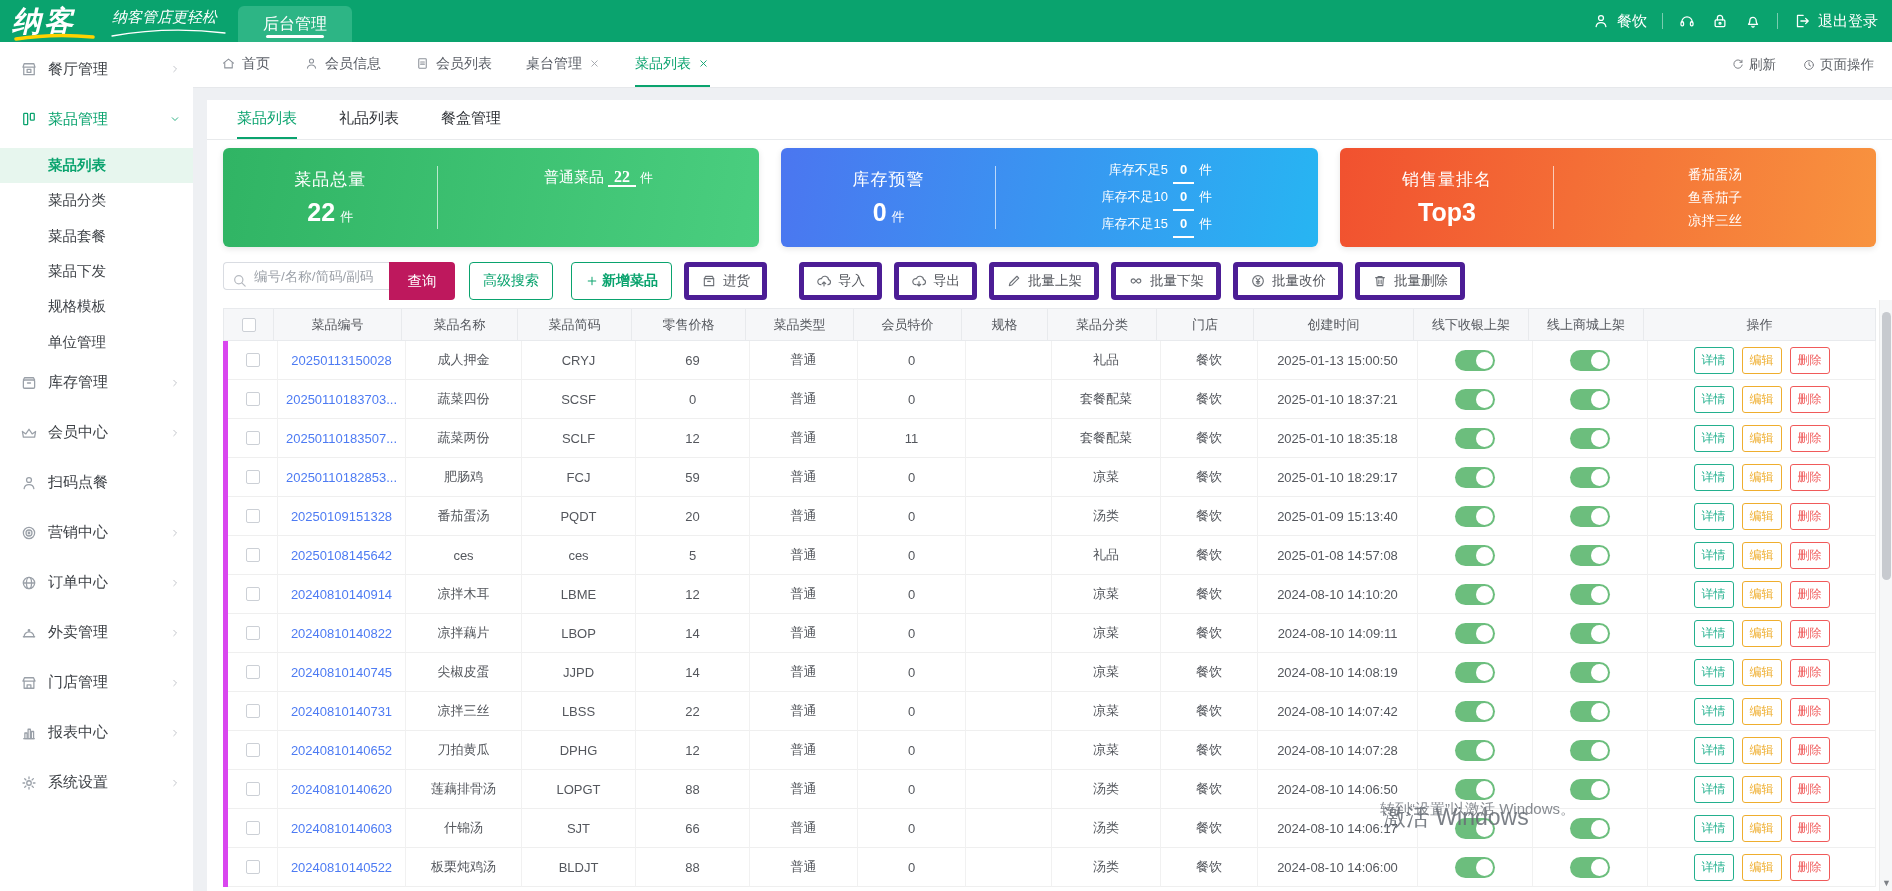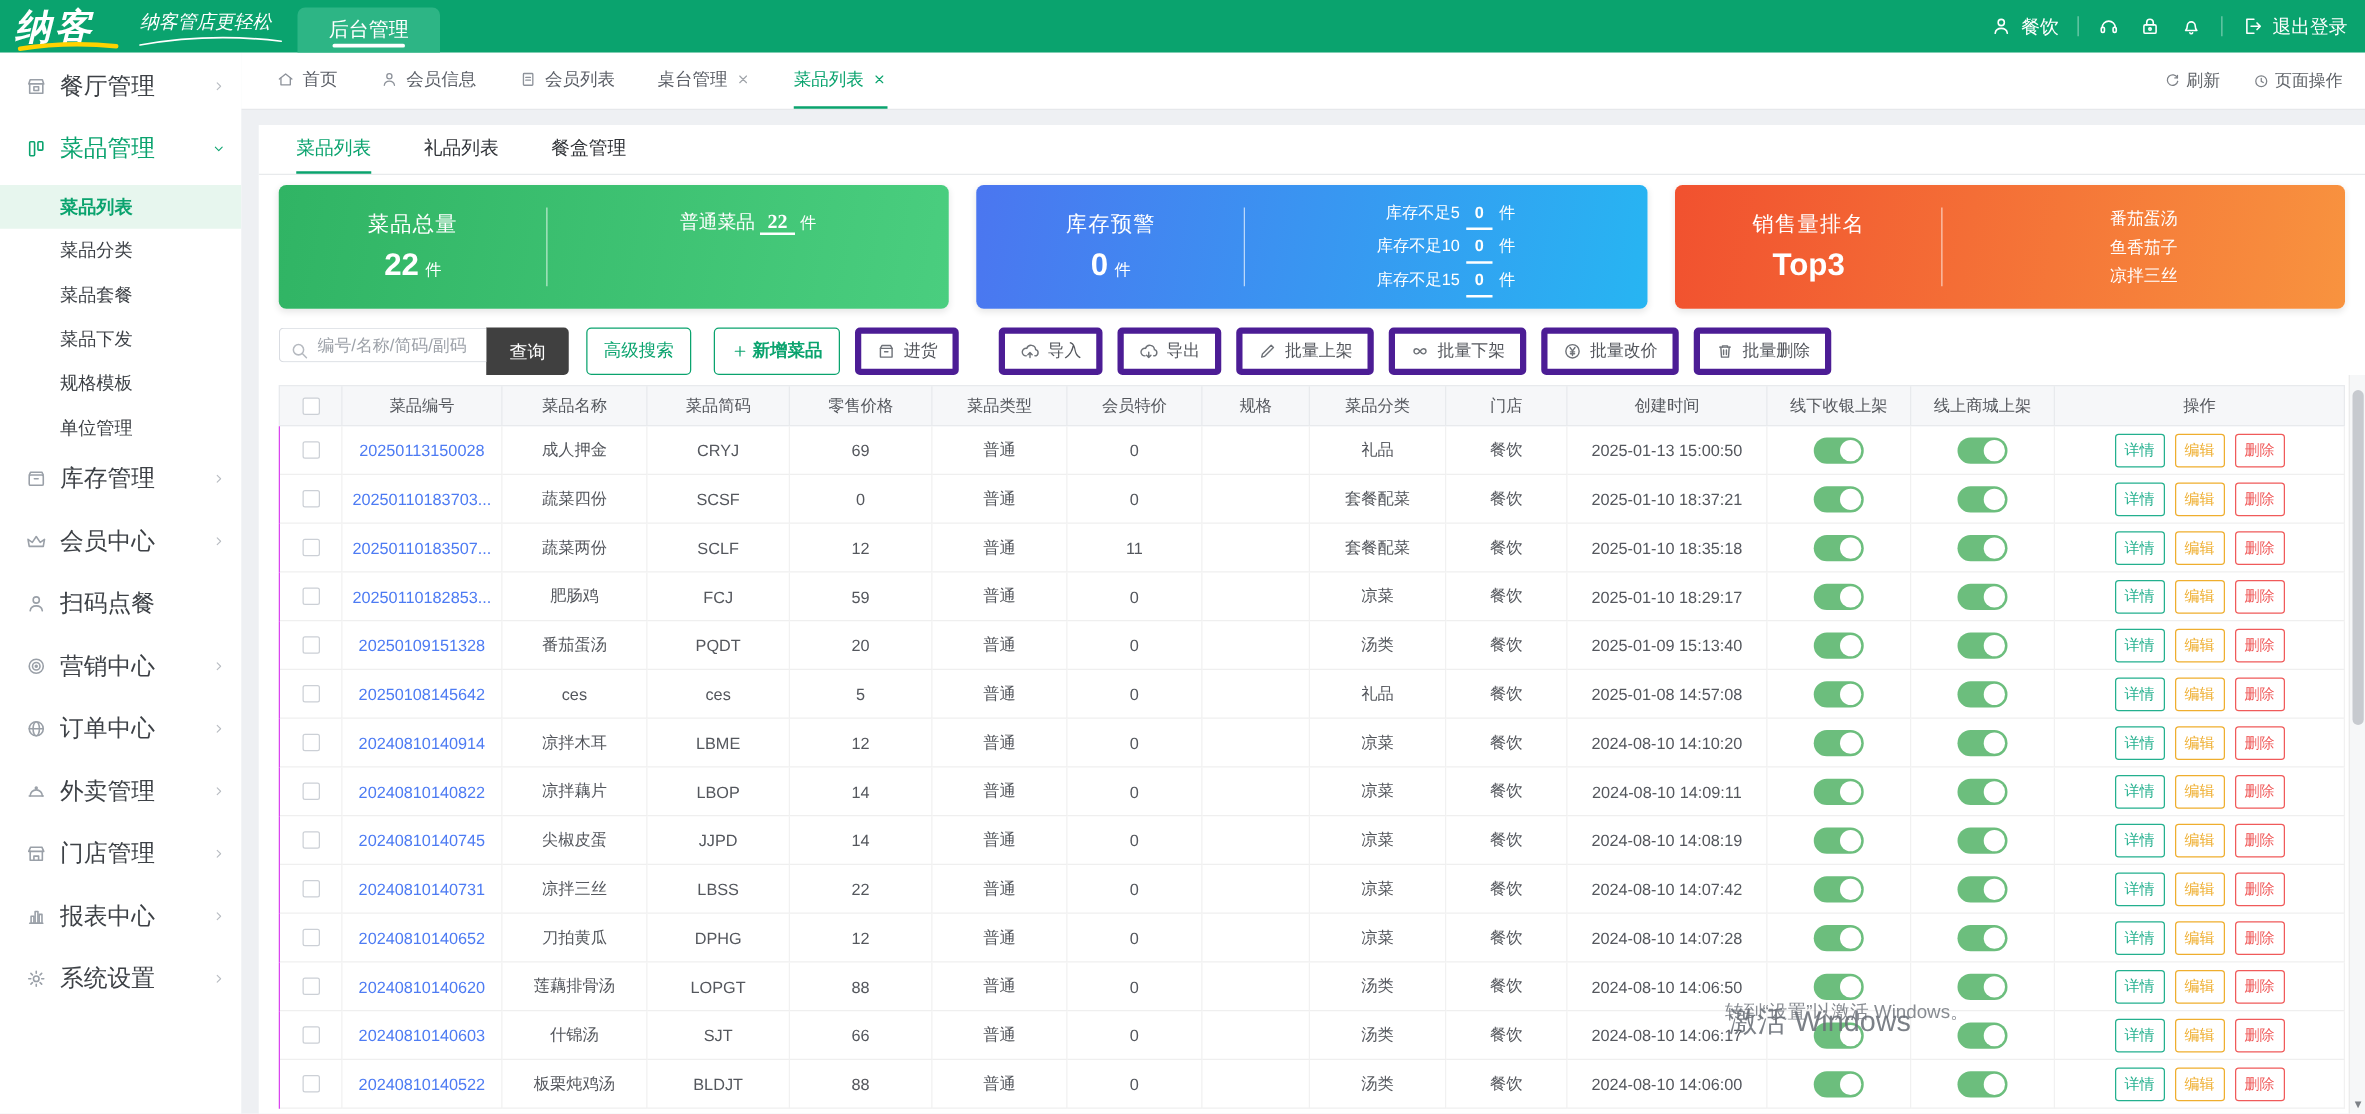--- a/index.html
+++ b/index.html
@@ -31,21 +31,21 @@
   .crumb .c-ic { width:15px; height:15px; color:#8d929a; }
   .crumb .x { width:13px; height:13px; color:#a0a4aa; }
   .crumb.act { color:#0aa36e; border-color:#0aa36e; }
   .crumb.act .x { color:#0aa36e; }
   .crumb-right { margin-left:auto; margin-right:18px; display:flex; gap:26px; font-size:13.5px; color:#5f6368; align-items:center; }
   .crumb-right .cr { display:flex; align-items:center; gap:4px; cursor:pointer; }
   .crumb-right .c-ic { width:14px; height:14px; color:#7d8187; }
 
   
   .sidebar { position:absolute; left:0; top:42px; width:193px; bottom:0; background:#fff; padding-top:8px; z-index:4; overflow:hidden; }
-  .side-item { height:38px; margin-bottom:12px; display:flex; align-items:center; padding:0 12px 0 20px; font-size:19px; color:#3d4146; cursor:pointer; }
+  .side-item { height:38px; margin-bottom:12px; display:flex; align-items:center; padding:0 12px 0 20px; font-size:15px; color:#3d4146; cursor:pointer; }
   .side-item .si-ic { width:18px; height:18px; color:#9aa0a8; margin-right:10px; flex:none; }
   .side-item .lbl { flex:1; }
   .side-item .chev { width:12px; height:12px; color:#b8bcc2; }
   .side-item.act { color:#0aa36e; }
   .side-item.act .si-ic, .side-item.act .chev { color:#0aa36e; }
   .submenu { margin:-6px 0 4px; padding-top:4px; }
   .sub-item { height:35.3px; display:flex; align-items:center; padding-left:48px; font-size:14.5px; color:#3d4146; cursor:pointer; }
   .sub-item.act { background:#e7f6ee; color:#0aa36e; font-weight:bold; }
 
   
@@ -74,35 +74,35 @@
   .s-lines .num { display:inline-block; font-weight:bold; border-bottom:2px solid #fff; padding:0 7px; margin:0 5px; }
   .o-items { text-align:center; font-size:13.5px; line-height:23px; }
 
   
   .toolbar { display:flex; margin:15px 16px 0; height:38px; align-items:center; }
   button { font-family:inherit; }
   .search-wrap { position:relative; height:38px; }
   .search-input { width:166px; height:28px; border:1px solid #d9dce2; border-right:none; border-radius:4px 0 0 4px; padding:0 6px 0 30px; font-size:13.5px; color:#333; outline:none; }
   .search-input::placeholder { color:#9da2a9; }
   .ic-search { position:absolute; left:8px; top:10px; width:17px; height:17px; color:#b6bac0; }
-  .btn-query { height:38px; width:66px; background:#404040; color:#fff; border:none; border-radius:0 4px 4px 0; font-size:14.5px; cursor:pointer; }
+  .btn-query { height:38px; width:66px; background:#be185d; color:#fff; border:none; border-radius:0 4px 4px 0; font-size:14.5px; cursor:pointer; }
   .btn-green-o { height:38px; background:#fff; border:1px solid #0aa36e; color:#0aa36e; border-radius:4px; font-size:14px; padding:0 13px; cursor:pointer; display:flex; align-items:center; gap:3px; }
   .btn-adv { margin-left:14px; }
   .btn-add { margin-left:18px; font-weight:bold; }
   .btn-add .ic { width:14px; height:14px; }
   .btn-grey { margin-left:12px; height:38px; background:#fff; border:5px solid #4c1d95; color:#53565c; border-radius:4px; font-size:13.5px; padding:0 12px; display:flex; align-items:center; gap:6px; cursor:pointer; }
   .btn-grey .ic { width:16px; height:16px; color:#6e7278; }
   .btn-grey.gap-lg { margin-left:32px; }
 
   
   .tbl { margin:8px 16px 0; --cols:50px 128px 116px 114px 114px 108px 108px 86px 109px 97px 160px 115px 115px 1fr; }
   .thead { display:grid; grid-template-columns:var(--cols); background:#f6f7f9; border:1px solid #e8eaed; height:33px; }
   .th { display:flex; align-items:center; justify-content:center; font-size:13px; color:#54575d; border-right:1px solid #e8eaed; }
   .th:last-child { border-right:none; }
-  .trow { display:grid; grid-template-columns:var(--cols); height:39px; border-left:1px solid #d946ef; }
+  .trow { display:grid; grid-template-columns:var(--cols); height:39px; border-left:5px solid #d946ef; }
   .td { display:flex; align-items:center; justify-content:center; font-size:13px; color:#54575d; border-right:1px solid #f1f1f1; border-bottom:1px solid #efefef; overflow:hidden; white-space:nowrap; }
   .link { color:#4d7bf3; cursor:pointer; }
   .checkbox { width:14px; height:14px; border:1px solid #ccd0d6; border-radius:2px; background:#fff; cursor:pointer; display:inline-block; }
   .toggle { width:40px; height:21px; background:#6cbe7d; border-radius:11px; position:relative; cursor:pointer; display:inline-block; }
   .toggle .knob { position:absolute; right:2px; top:2px; width:17px; height:17px; border-radius:50%; background:#fff; }
   .ops { gap:8px; }
   .abtn { font-size:12px; padding:4px 7px; border-radius:3px; background:#fff; cursor:pointer; border:1px solid; }
   .abtn.d { color:#23b08e; border-color:#23b08e; }
   .abtn.e { color:#efae2e; border-color:#efae2e; }
   .abtn.x { color:#f05a5a; border-color:#f05a5a; }

